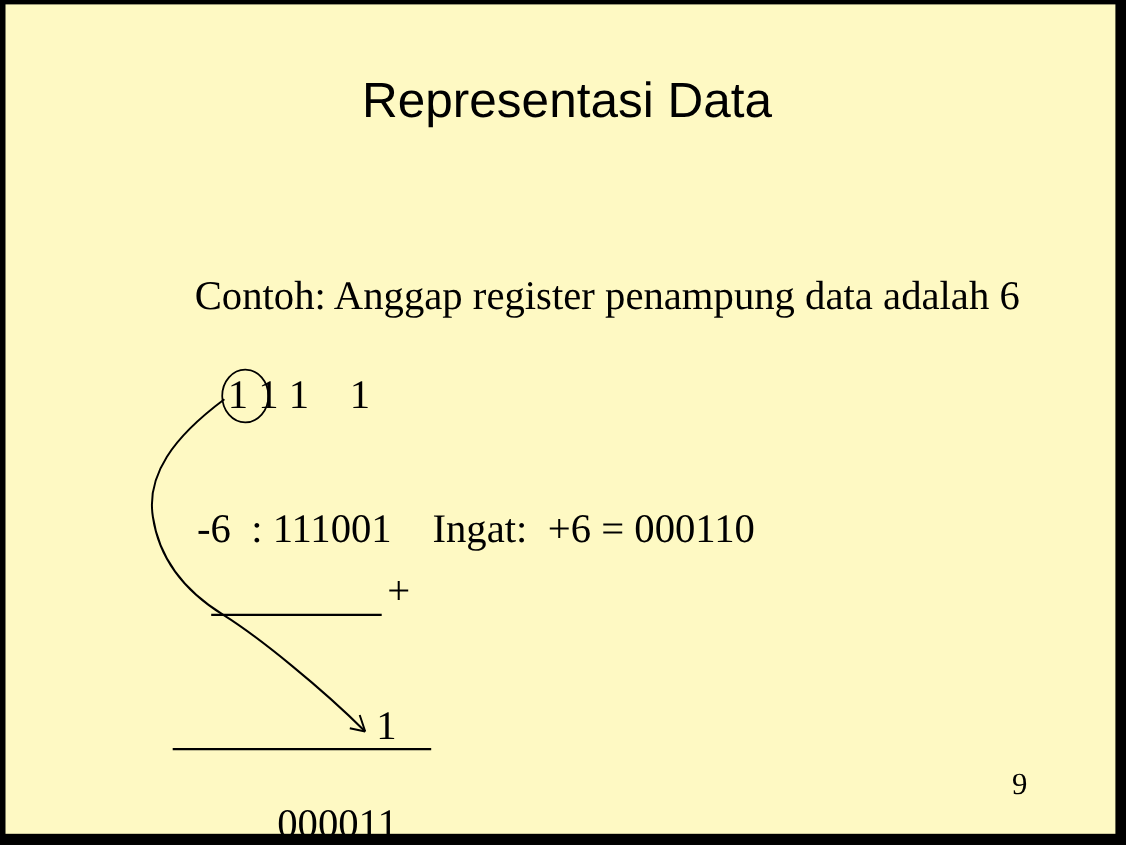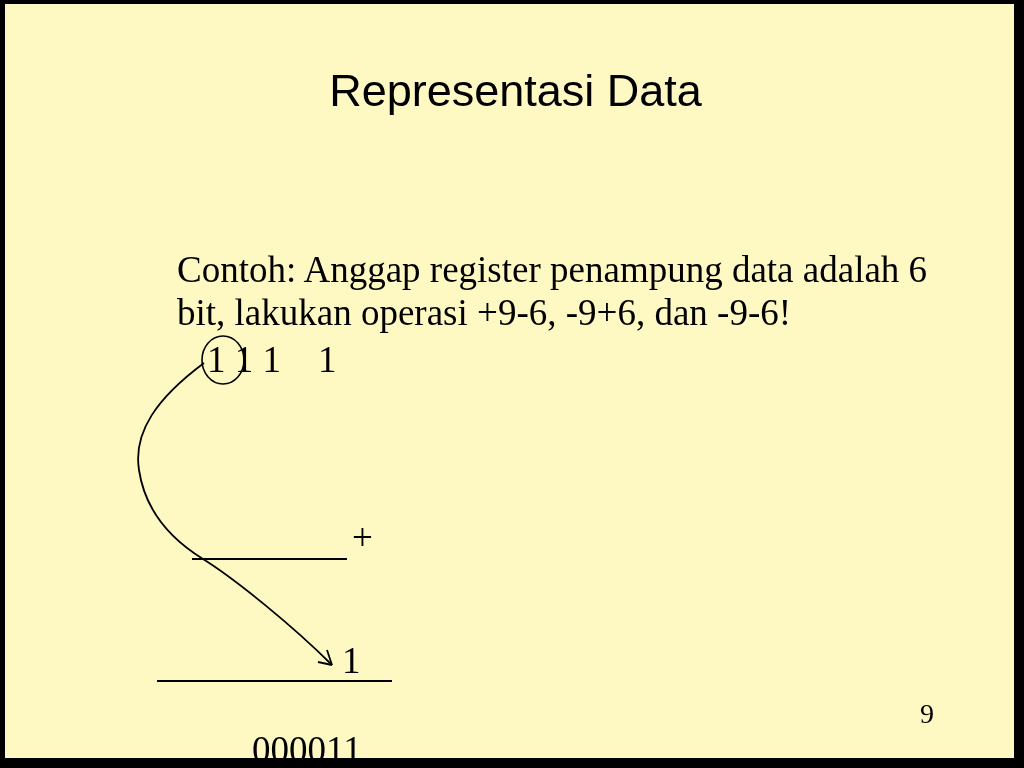--- a/index.html
+++ b/index.html
@@ -71,26 +71,26 @@
 <body>
 
 <div class="frame">
   <div class="slide">
 
     <div class="abs title">Representasi Data</div>
 
 
     <div class="abs serif problem">
       <div>Contoh: Anggap register penampung data adalah 6</div>
-      <div>bit, lakukan operasi +9-6, -9+6, dan -9-6!</div>
     </div>
 
     <div class="abs serif carryrow">1 1 1    1</div>
 
 
+    <div class="abs serif operand2">-6  : 111001    Ingat:  +6 = 000110</div>
 
     <div class="abs serif plus-op">+</div>
 
 
     <div class="abs serif endcarry">1</div>
 
     <div class="abs serif sum2">000011</div>
 
     <div class="abs pagenum">9</div>
 

